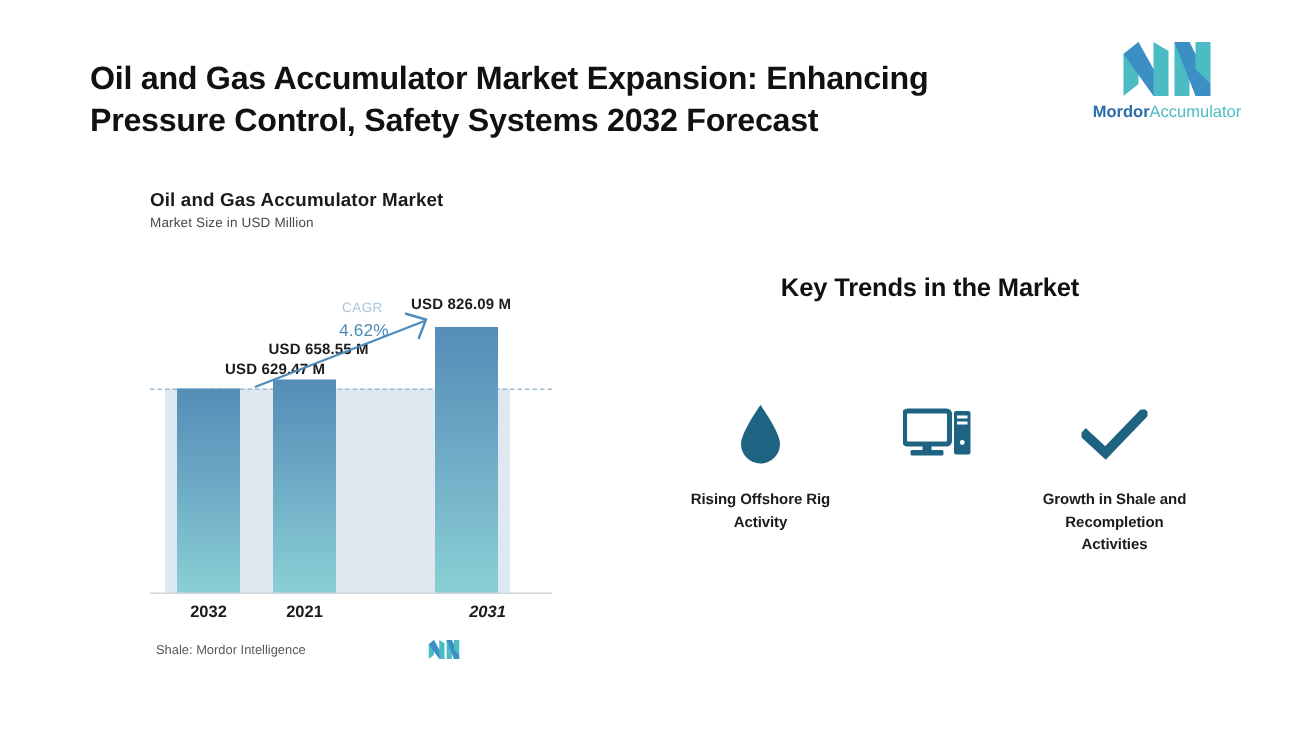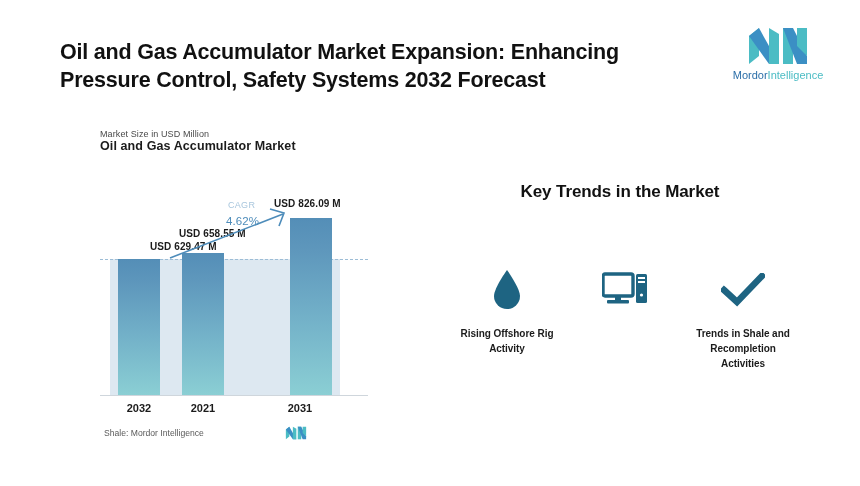--- a/index.html
+++ b/index.html
@@ -47,21 +47,21 @@
     width: 62px;
     height: 40px;
   }
   #brand-logo .wordmark {
     margin-top: 4px;
     font-size: 11px;
     line-height: 1;
     white-space: nowrap;
   }
   #brand-logo .wordmark .w1 {
-    font-weight: normal;
+    font-weight: bold;
     color: #2b6ea8;
   }
   #brand-logo .wordmark .w2 {
     font-weight: normal;
     color: #4bbcc4;
   }
 
   
   #chart-block {
     position: absolute;
@@ -238,27 +238,27 @@
   <div id="brand-logo">
     <svg class="mark" viewBox="0 0 62 40">
       <polygon points="2,38 2,10 12,2 12,30" fill="#4BBCC4"></polygon>
       <polygon points="2,10 12,2 32,38 22,38" fill="#3B8FC4"></polygon>
       <polygon points="32,38 32,8 22,2 22,38" fill="#4BBCC4"></polygon>
       <polygon points="36,38 36,2 46,2 46,38" fill="#4BBCC4"></polygon>
       <polygon points="36,2 46,2 60,30 60,38 50,38" fill="#3B8FC4"></polygon>
       <polygon points="60,30 60,2 50,2 50,20" fill="#4BBCC4"></polygon>
     </svg>
     <div class="wordmark">
-      <span class="w1">Mordor</span><span class="w2">Intelligence</span>
+      <span class="w1">Mordor</span><span class="w2">Accumulator</span>
     </div>
   </div>
 
   <div id="chart-block">
+    <div id="chart-title">Oil and Gas Accumulator Market</div>
     <div id="chart-subtitle">Market Size in USD Million</div>
-    <div id="chart-title">Oil and Gas Accumulator Market</div>
 
     <div id="plot">
 
       <div class="band" style="left:10px; width:230px; height:137px;"></div>
 
       <div class="dashline" style="top:73px;"></div>
 
       <div class="bar" style="left:18px; width:42px; height:137px;"></div>
       <div class="bar" style="left:82px; width:42px; height:143px;"></div>
       <div class="bar" style="left:190px; width:42px; height:178px;"></div>
@@ -274,21 +274,21 @@
         <line x1="70" y1="72" x2="183" y2="28" stroke="#4d8cba" stroke-width="1.6"></line>
         <polyline points="170,23 184,27 179,40" fill="none" stroke="#4d8cba" stroke-width="1.6"></polyline>
       </svg>
 
       <div id="axis-line"></div>
     </div>
 
     <div id="axis-labels">
       <div class="xtick" style="left:9px; width:60px;">2032</div>
       <div class="xtick" style="left:73px; width:60px;">2021</div>
-      <div class="xtick" style="left:170px; width:60px;">2031</div>
+      <div class="xtick" style="left:195px; width:60px;font-style:italic;">2031</div>
     </div>
 
     <div id="source-row">
       <div id="source-text">Shale: Mordor Intelligence</div>
       <svg id="source-mark" viewBox="0 0 62 40">
         <polygon points="2,38 2,10 12,2 12,30" fill="#4BBCC4"></polygon>
         <polygon points="2,10 12,2 32,38 22,38" fill="#3B8FC4"></polygon>
         <polygon points="32,38 32,8 22,2 22,38" fill="#4BBCC4"></polygon>
         <polygon points="36,38 36,2 46,2 46,38" fill="#4BBCC4"></polygon>
         <polygon points="36,2 46,2 60,30 60,38 50,38" fill="#3B8FC4"></polygon>
@@ -323,18 +323,18 @@
         </svg>
       </div>
     </div>
 
     <div class="trend">
       <div class="ticon">
         <svg width="44" height="34" viewBox="0 0 44 34">
           <polyline points="3,17 16,29 41,3" fill="none" stroke="#1E6482" stroke-width="6.5" stroke-linecap="square" stroke-linejoin="miter"></polyline>
         </svg>
       </div>
-      <div class="tlabel">Trends in Shale and Recompletion Activities</div>
+      <div class="tlabel">Growth in Shale and Recompletion Activities</div>
     </div>
 
   </div>
 
 </div>
 
 </body></html>

